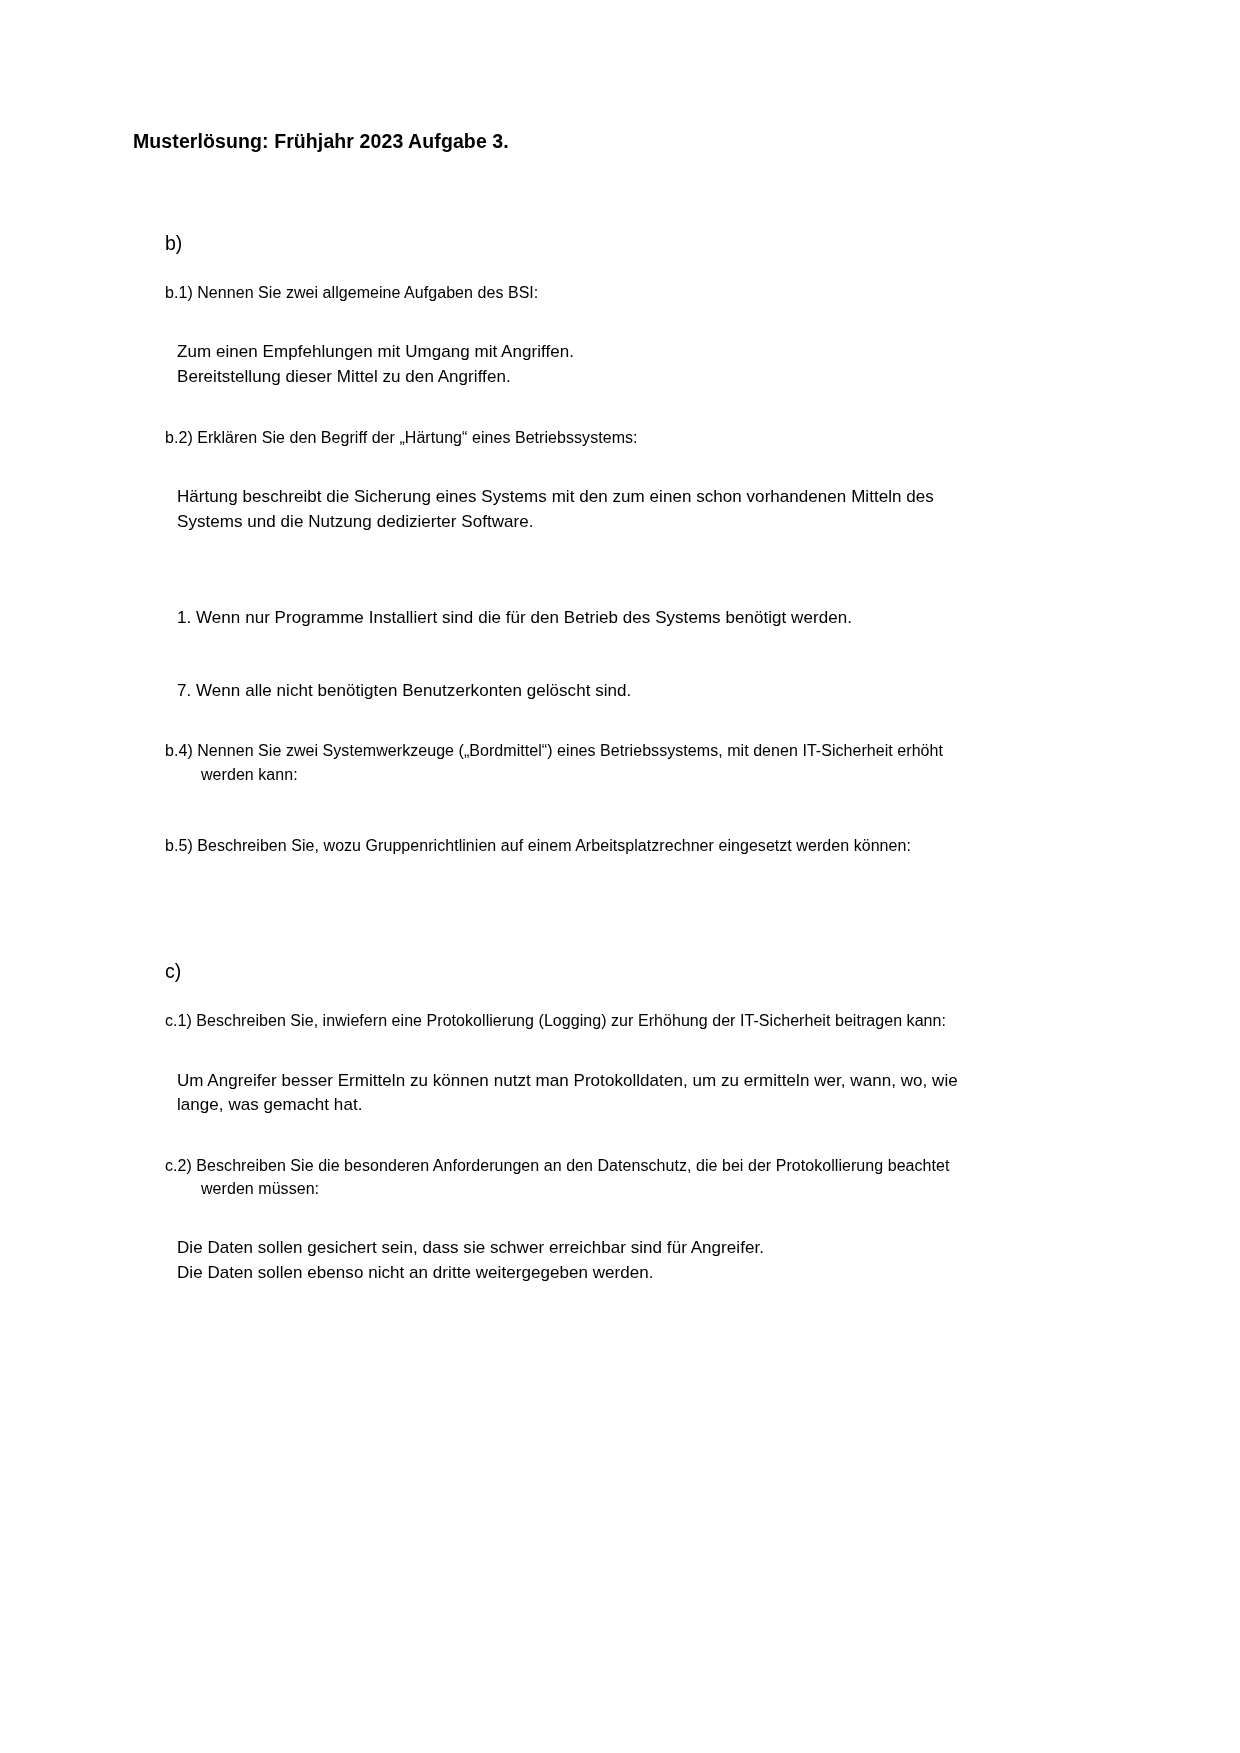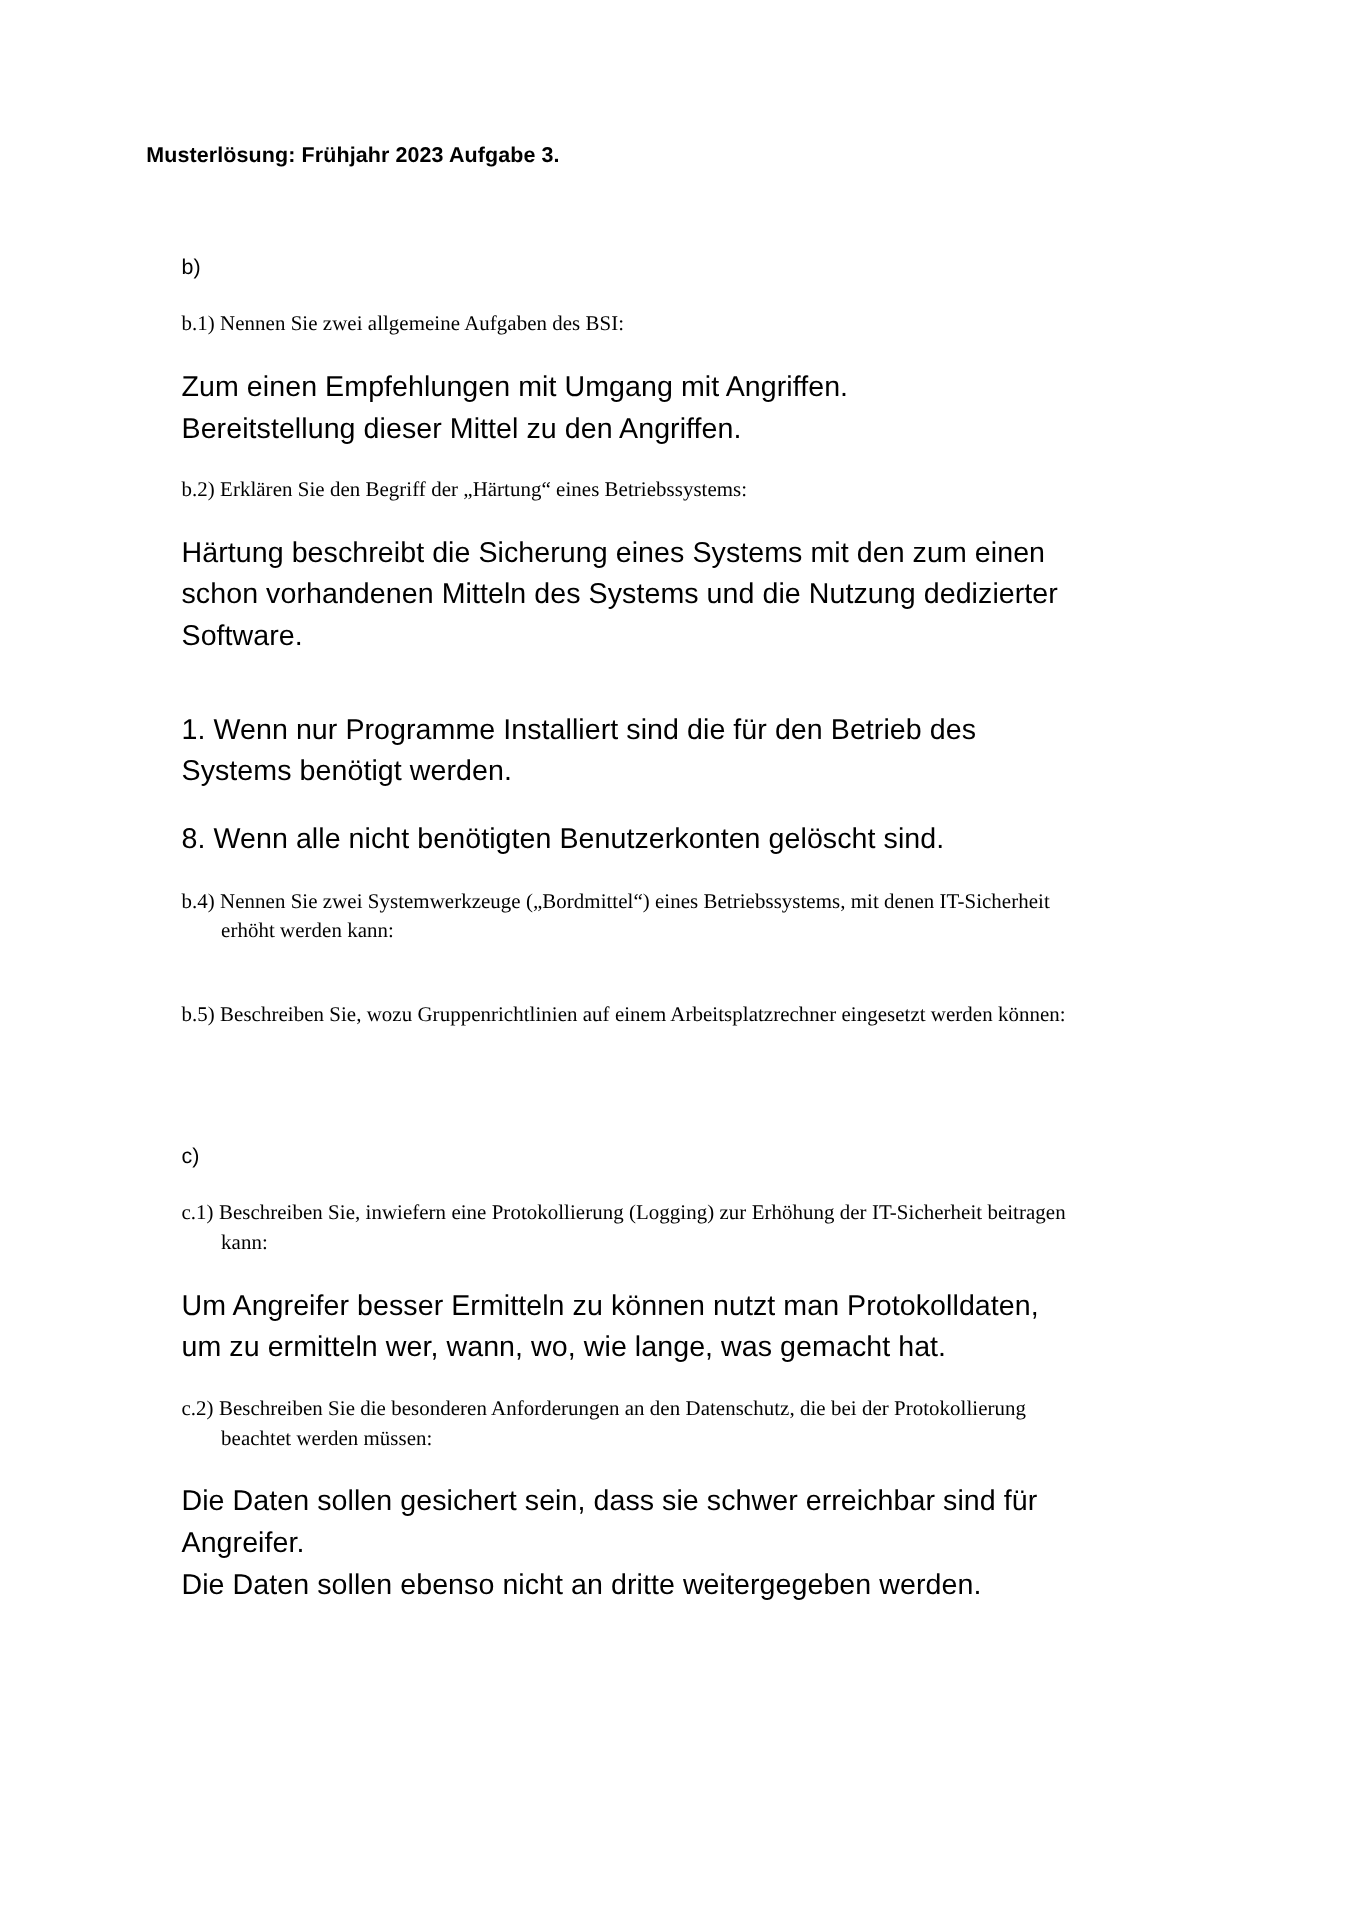--- a/index.html
+++ b/index.html
@@ -31,34 +31,33 @@
     line-height: 1.18;
     margin: 0 0 0 0;
     letter-spacing: 0.1px;
     white-space: pre-wrap;
   }
   .block {
     margin-left: 32px;
   }
   
   p.q {
-    font-size: 19px;
+    font-size: 16px;
     line-height: 1.45;
     margin: 0;
     padding-left: 36px;
     text-indent: -36px;
     white-space: pre-wrap;
     letter-spacing: 0.05px;
-    font-family: Liberation Serif, serif;
   }
   
   p.a {
-    font-size: 26px;
+    font-size: 17px;
     line-height: 1.45;
-    margin: 0;
+    margin: 12px;
     white-space: pre-wrap;
     letter-spacing: 0.05px;
   }
   p.label {
     font-size: 19.5px;
     line-height: 1.45;
     margin: 0;
     white-space: pre-wrap;
   }
   .sp-q   { height: 24px; }
@@ -88,21 +87,21 @@
       <div class="sp-q"></div>
 
       <p class="q">b.2) Erklären Sie den Begriff der „Härtung“ eines Betriebssystems:</p>
       <div class="sp-a"></div>
       <p class="a">Härtung beschreibt die Sicherung eines Systems mit den zum einen schon vorhandenen Mitteln des Systems und die Nutzung dedizierter Software.</p>
       <div class="sp-q"></div>
 
       <div class="sp-a"></div>
       <p class="a">1. Wenn nur Programme Installiert sind die für den Betrieb des Systems benötigt werden.</p>
       <div class="sp-sm"></div>
-      <p class="a">8. Wenn alle nicht benötigten Benutzerkonten gelöscht sind.</p>
+      <p class="a">7. Wenn alle nicht benötigten Benutzerkonten gelöscht sind.</p>
       <div class="sp-q"></div>
 
       <p class="q">b.4) Nennen Sie zwei Systemwerkzeuge („Bordmittel“) eines Betriebssystems, mit denen IT-Sicherheit erhöht werden kann:</p>
       <div class="sp-a"></div>
       <div class="sp-q"></div>
 
       <p class="q">b.5) Beschreiben Sie, wozu Gruppenrichtlinien auf einem Arbeitsplatzrechner eingesetzt werden können:</p>
       <div class="sp-a"></div>
 
     </div>

